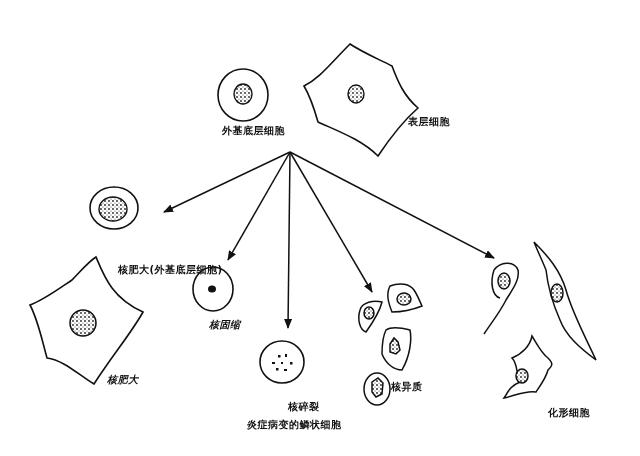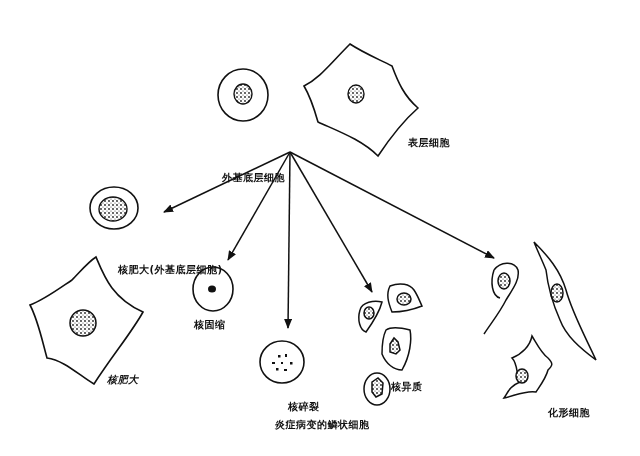--- a/index.html
+++ b/index.html
@@ -83,21 +83,21 @@
     <path d="M494,270 C500,262 514,260 518,270 C520,280 512,290 506,300 C500,312 492,322 484,334"></path>
     <path d="M494,270 C490,282 492,296 500,298"></path>
     <ellipse cx="504" cy="281" rx="6" ry="8" fill="url(#dots)"></ellipse>
     <path d="M534,242 C548,256 560,270 566,290 C572,312 582,330 596,360 C580,348 566,336 560,320 C552,302 548,288 546,270 C542,260 538,252 534,242 Z"></path>
     <ellipse cx="557" cy="293" rx="6" ry="9" fill="url(#dots)"></ellipse>
     <path d="M532,336 C530,346 522,354 512,358 C518,364 516,374 520,382 C510,386 508,392 504,398 C514,396 526,390 536,392 C540,386 546,378 548,370 C552,366 554,364 548,358 C542,354 538,346 532,336 Z"></path>
     <ellipse cx="522" cy="376" rx="6" ry="7" fill="url(#dots)"></ellipse>
   </g>
 </svg>
 
-<div class="lbl" style="left:222px;top:124px;margin-top:47px;">外基底层细胞</div>
-<div class="lbl" style="left:408px;top:115px;margin-top:21px;">表层细胞</div>
+<div class="lbl" style="left:222px;top:124px;">外基底层细胞</div>
+<div class="lbl" style="left:408px;top:115px;">表层细胞</div>
 <div class="lbl" style="left:118px;top:238px;margin-top:25px;">核肥大(外基底层细胞)</div>
 <div class="lbl" style="left:107px;top:373px;font-style:italic;">核肥大</div>
-<div class="lbl" style="left:194px;top:318px;">核固缩</div>
+<div class="lbl" style="left:209px;top:318px;font-style:italic;">核固缩</div>
 <div class="lbl" style="left:288px;top:400px;">核碎裂</div>
 <div class="lbl" style="left:391px;top:380px;">核异质</div>
 <div class="lbl" style="left:548px;top:406px;">化形细胞</div>
-<div class="lbl" style="left:247px;top:418px;margin-left:28px;">炎症病变的鳞状细胞</div>
+<div class="lbl" style="left:247px;top:418px;">炎症病变的鳞状细胞</div>
 
 </body></html>

